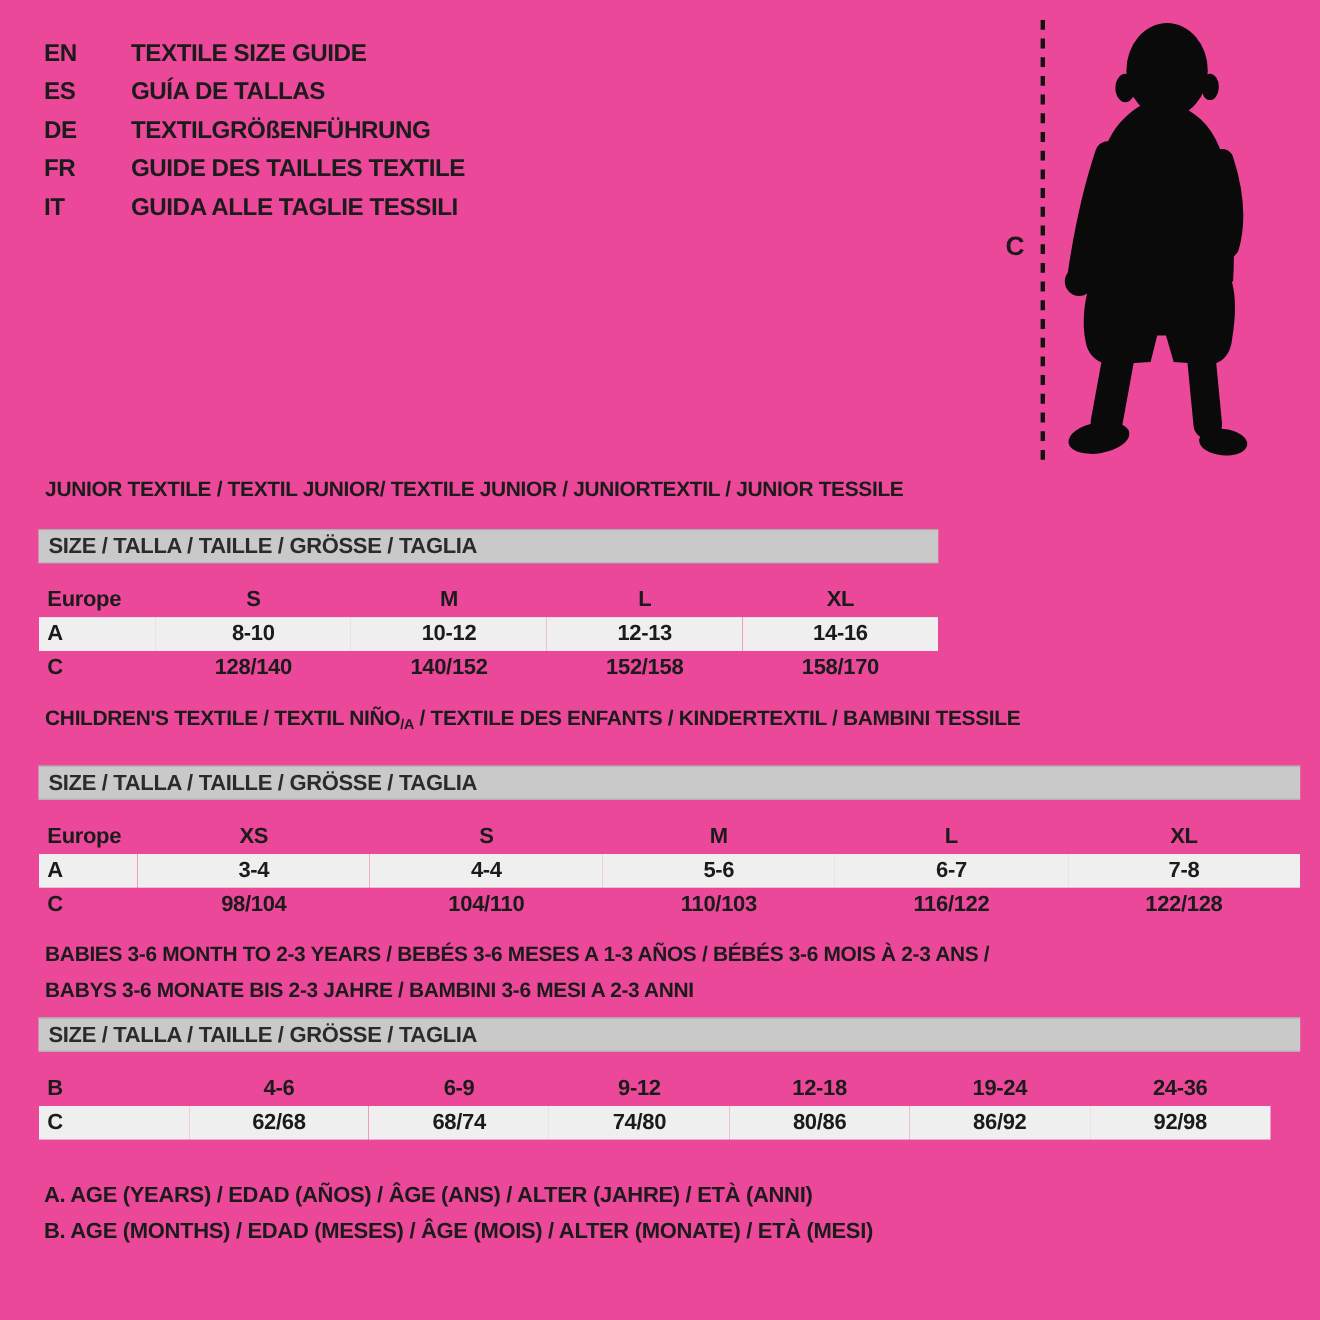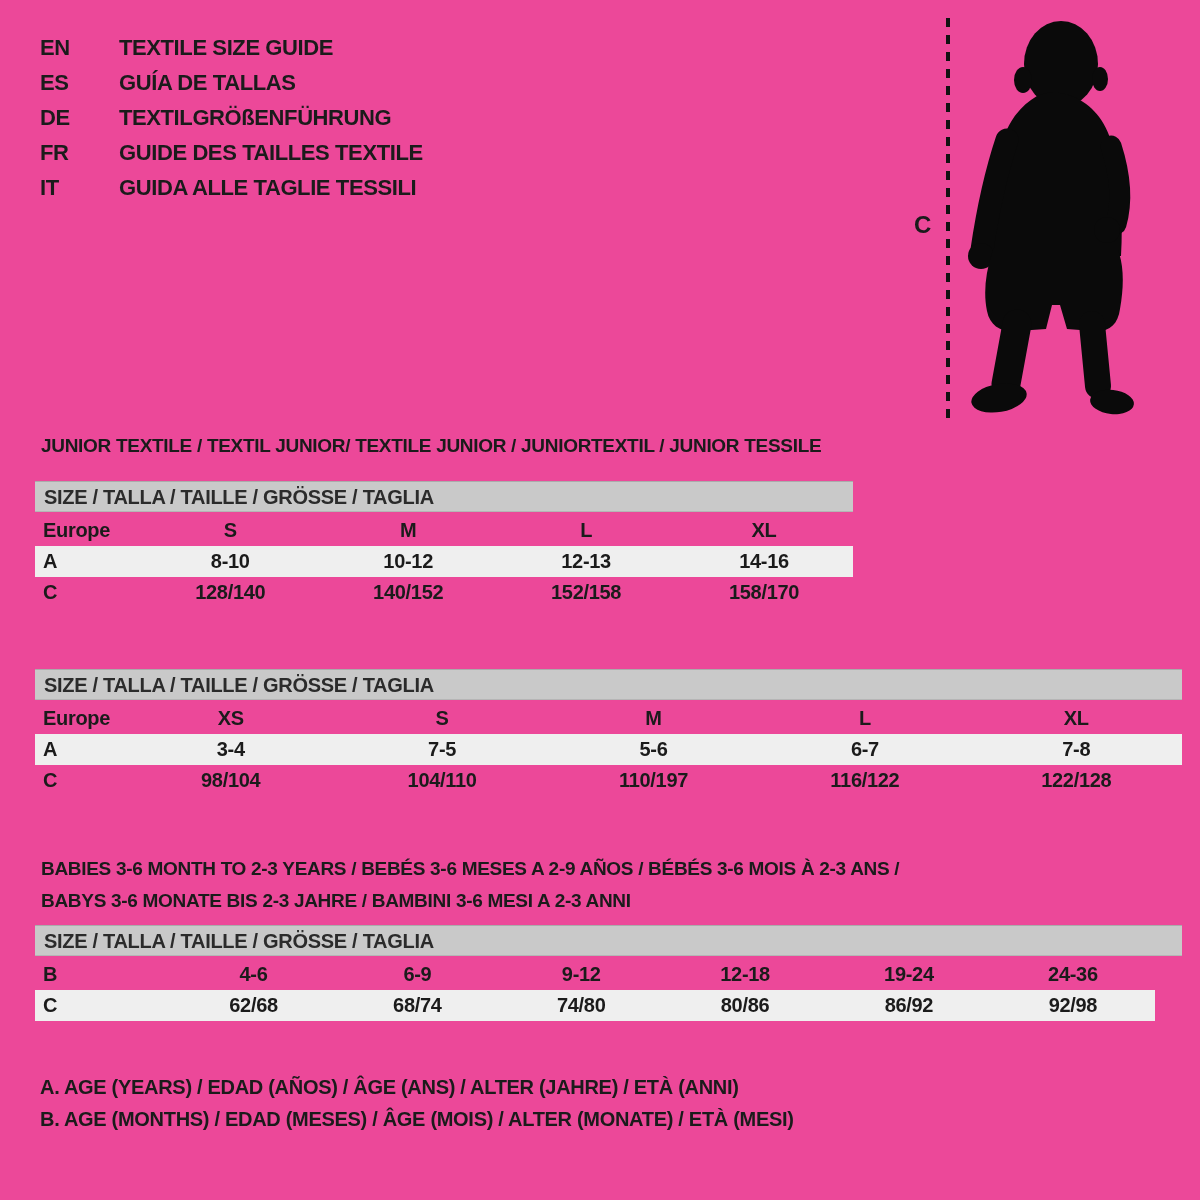--- a/index.html
+++ b/index.html
@@ -44,21 +44,21 @@
     margin-top: 24px; height: 31px; line-height: 30px;
     background: var(--bar-bg, #c9c9c9);
     border-top: 1px solid #ababab; border-bottom: 1px solid #b5b5b5;
     box-sizing: border-box;
     font-weight: bold; font-size: 20px; letter-spacing: -0.3px;
     padding-left: 9px; color: #2b2b2b; white-space: nowrap;
   }
   .sec-children .size-bar { margin-top: 26px; }
   .sec-babies .size-bar { margin-top: 8px; }
 
-  .size-table { margin-top: 3px; border-collapse: collapse; table-layout: fixed; width: 100%; }
+  .size-table { margin-top: 18px; border-collapse: collapse; table-layout: fixed; width: 100%; }
   .sec-babies .size-table { width: 1120px; }
   .size-table td {
     height: 31px; font-size: 20px; font-weight: bold; text-align: center;
     padding: 0; letter-spacing: -0.3px; overflow: hidden; white-space: nowrap;
   }
   .size-table td:first-child { text-align: left; padding-left: 8px; }
   .size-table tr:nth-child(even) td { background: var(--row-alt, #efefef); }
 
   
   .notes { position: absolute; left: 40px; top: 1072px; }
@@ -154,20 +154,23 @@
             <td>128/140</td>
             <td>140/152</td>
             <td>152/158</td>
             <td>158/170</td>
           </tr>
         </tbody>
       </table>
   </section>
 
   <section class="sec sec-children">
+    <div class="sec-title">
+      <span>CHILDREN'S TEXTILE / TEXTIL NIÑO</span><span class="subscript">/A</span><span> / TEXTILE DES ENFANTS / KINDERTEXTIL / BAMBINI TESSILE</span>
+    </div>
     <div class="size-bar">SIZE / TALLA / TAILLE / GRÖSSE / TAGLIA</div>
     <table class="size-table">
         <colgroup>
           <col style="width: 7.85%;">
           <col style="width: 18.43%;">
           <col style="width: 18.43%;">
           <col style="width: 18.43%;">
           <col style="width: 18.43%;">
           <col style="width: 18.43%;">
         </colgroup>
@@ -176,39 +179,39 @@
             <td>Europe</td>
             <td>XS</td>
             <td>S</td>
             <td>M</td>
             <td>L</td>
             <td>XL</td>
           </tr>
           <tr>
             <td>A</td>
             <td>3-4</td>
-            <td>7-5</td>
+            <td>4-4</td>
             <td>5-6</td>
             <td>6-7</td>
             <td>7-8</td>
           </tr>
           <tr>
             <td>C</td>
             <td>98/104</td>
             <td>104/110</td>
-            <td>110/197</td>
+            <td>110/103</td>
             <td>116/122</td>
             <td>122/128</td>
           </tr>
         </tbody>
       </table>
   </section>
 
   <section class="sec sec-babies">
-    <div class="sec-title">BABIES 3-6 MONTH TO 2-3 YEARS / BEBÉS 3-6 MESES A 2-9 AÑOS / BÉBÉS 3-6 MOIS À 2-3 ANS /</div>
+    <div class="sec-title">BABIES 3-6 MONTH TO 2-3 YEARS / BEBÉS 3-6 MESES A 1-3 AÑOS / BÉBÉS 3-6 MOIS À 2-3 ANS /</div>
     <div class="sec-title">BABYS 3-6 MONATE BIS 2-3 JAHRE / BAMBINI 3-6 MESI A 2-3 ANNI</div>
     <div class="size-bar">SIZE / TALLA / TAILLE / GRÖSSE / TAGLIA</div>
     <table class="size-table">
         <colgroup>
           <col style="width: 12.2%;">
           <col style="width: 14.63%;">
           <col style="width: 14.63%;">
           <col style="width: 14.63%;">
           <col style="width: 14.63%;">
           <col style="width: 14.63%;">

